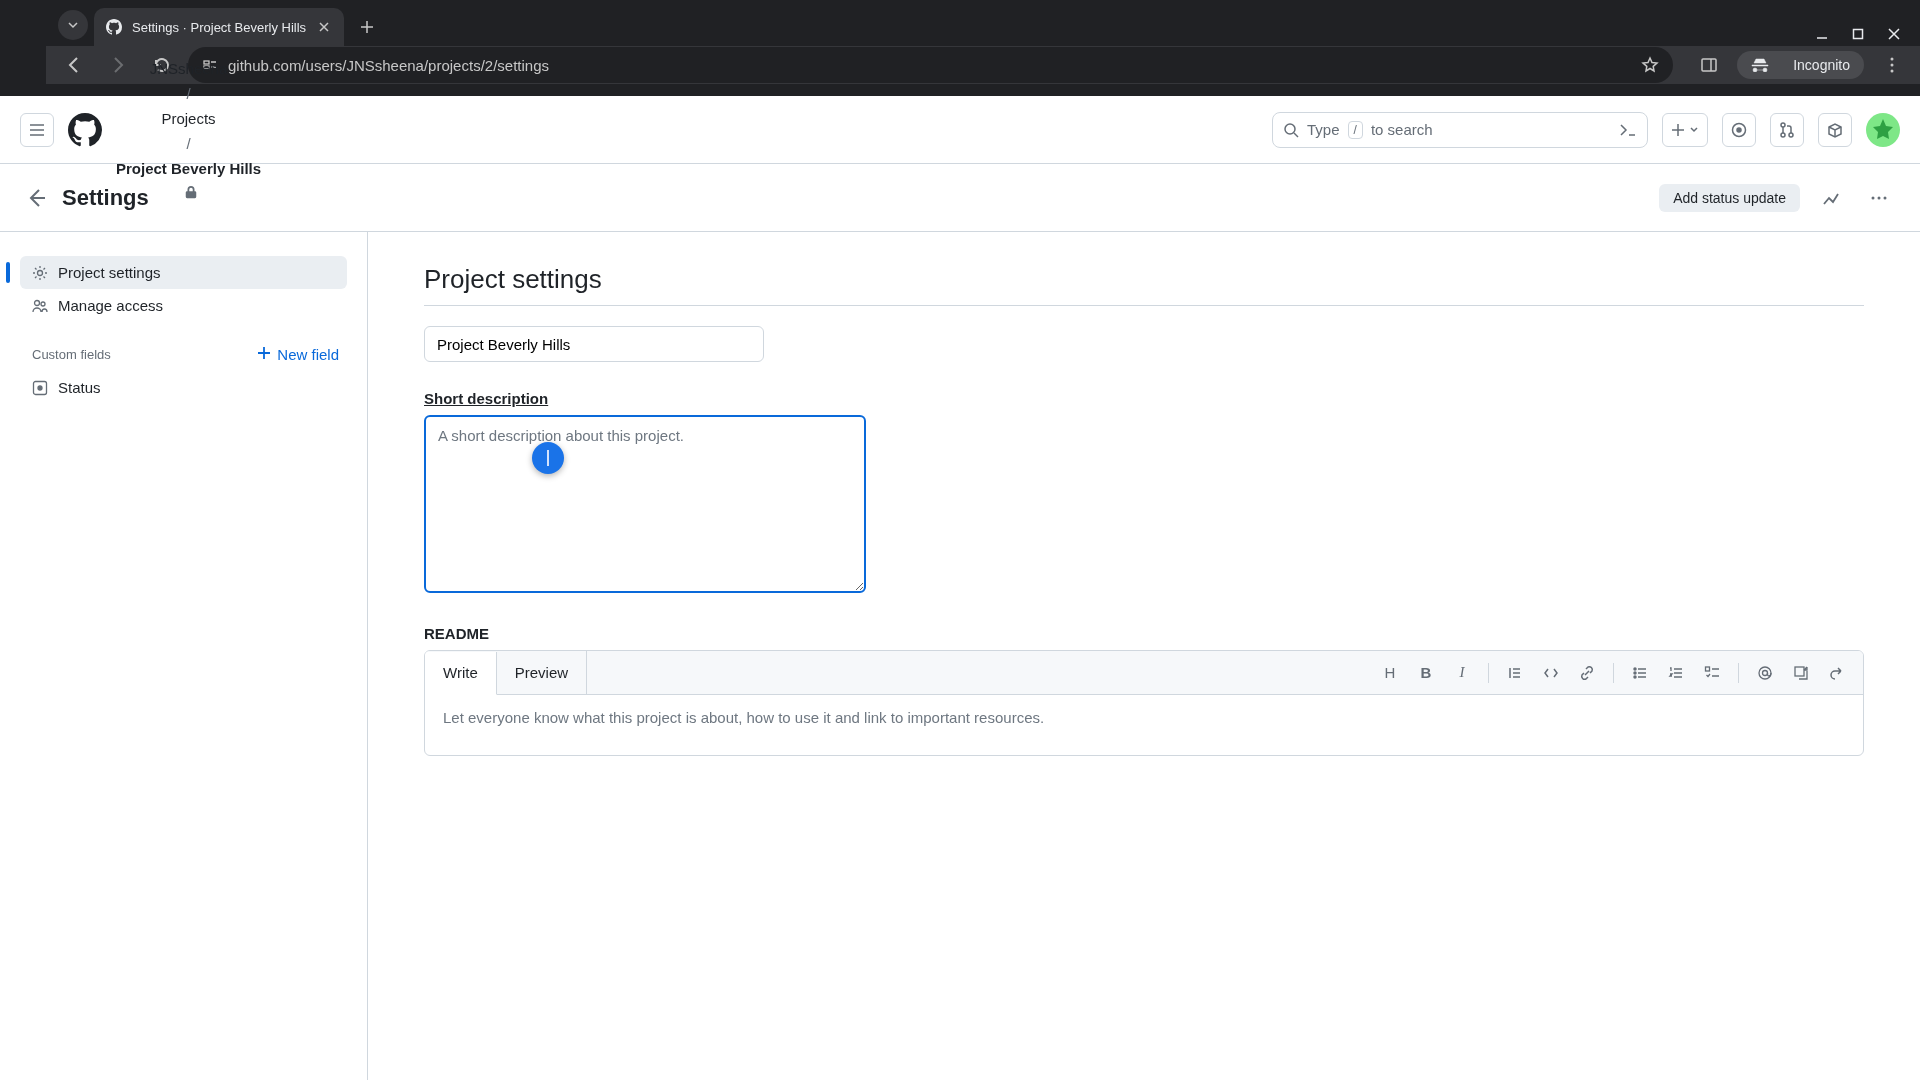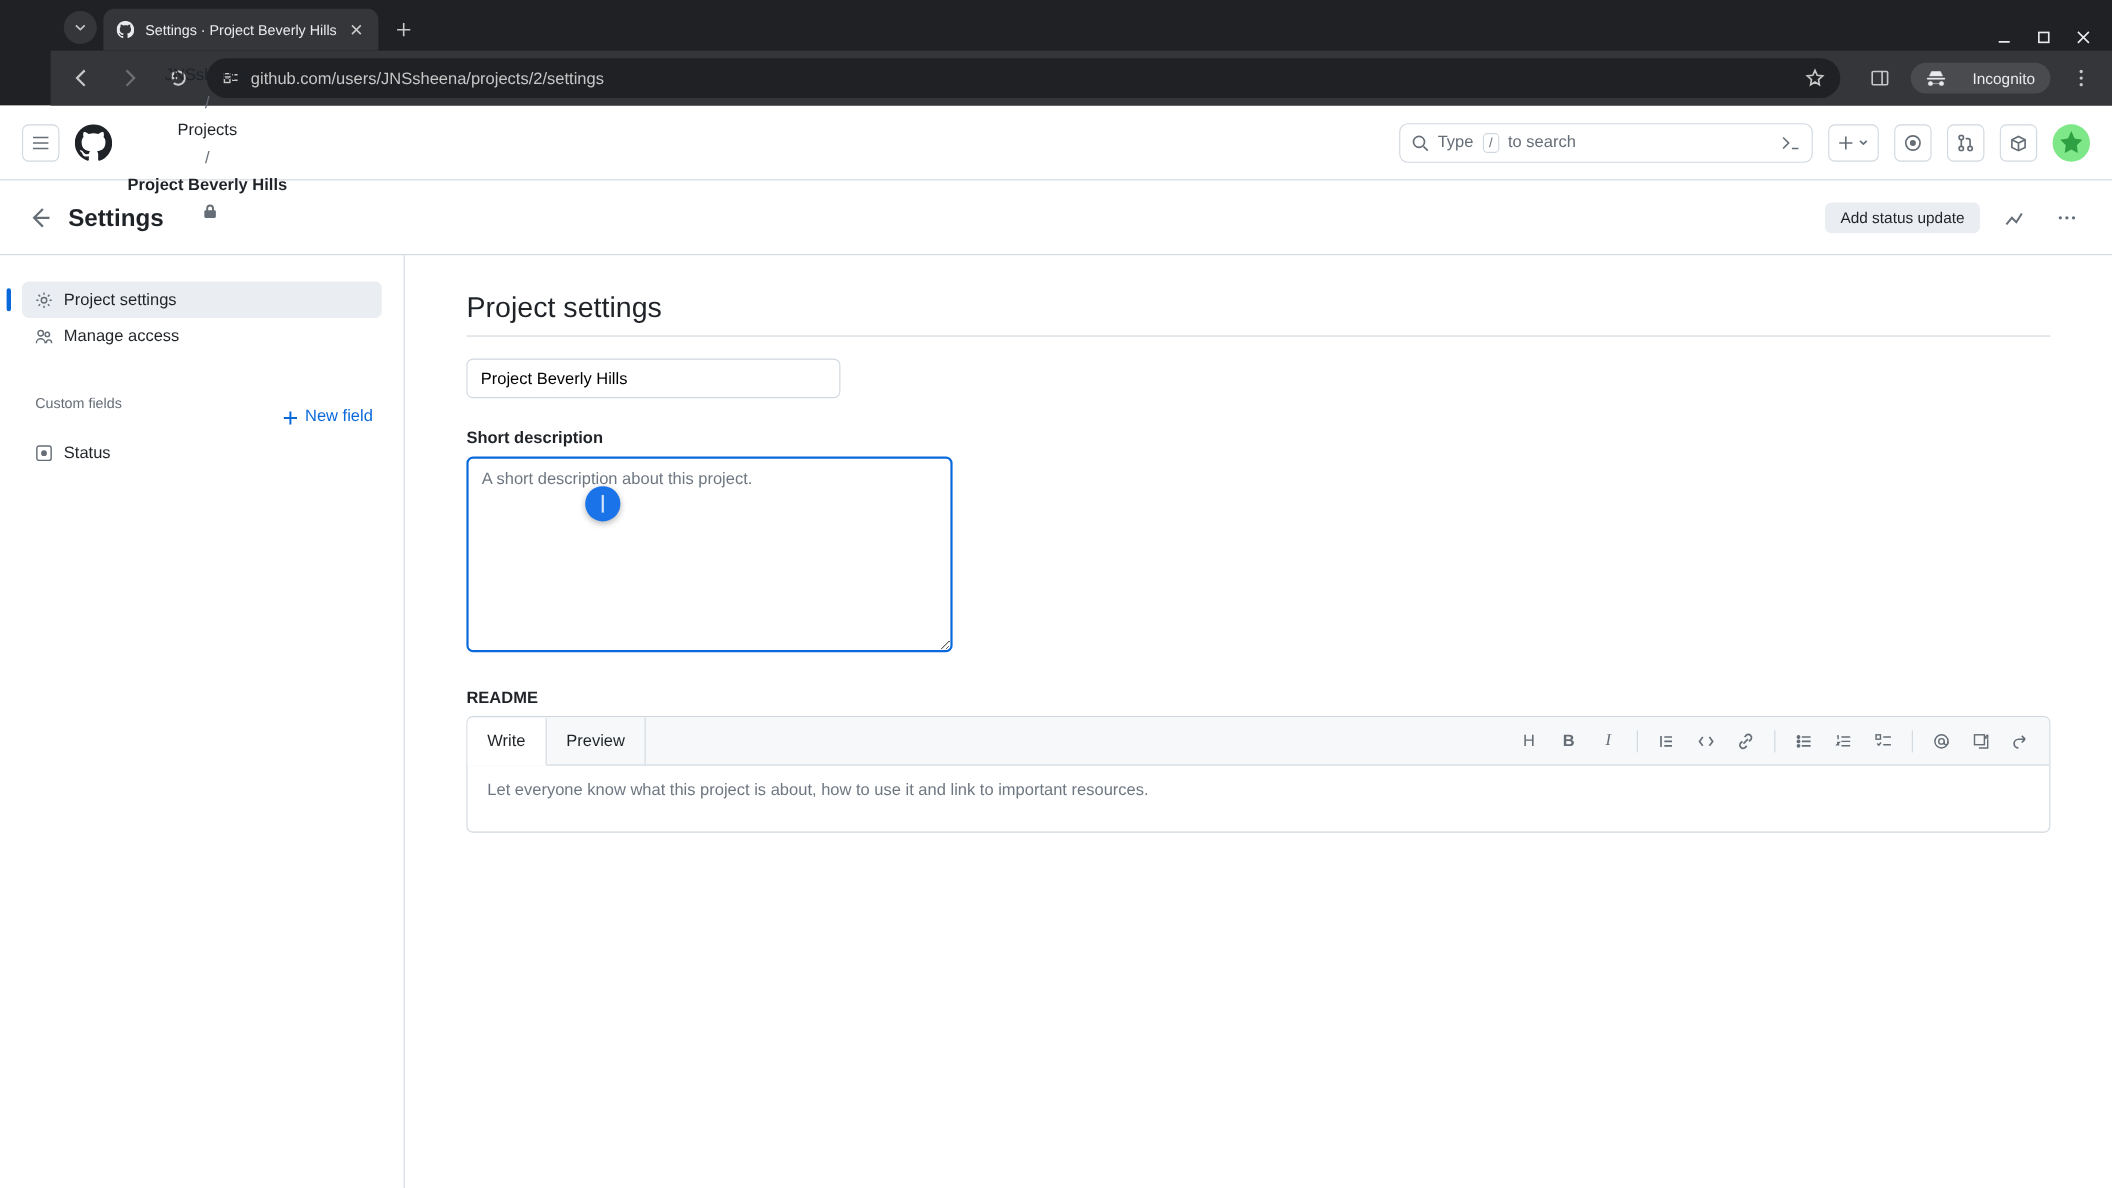--- a/index.html
+++ b/index.html
@@ -10,21 +10,21 @@
   .tab-bar { height: 46px; display: flex; align-items: flex-end; padding-left: 8px; }
   .tab-dropdown { width: 30px; height: 30px; border-radius: 50%; background: #35363a; display: flex; align-items: center; justify-content: center; margin: 0 6px 6px 4px; color: #c7c7c7; cursor: pointer; }
   .tab { background: #35363a; height: 38px; border-radius: 10px 10px 0 0; display: flex; align-items: center; padding: 0 12px; min-width: 240px; color: #e8eaed; font-size: 13px; gap: 10px; }
   .tab .favicon { width: 16px; height: 16px; }
   .tab .title { flex: 1; white-space: nowrap; overflow: hidden; }
   .tab .close { width: 16px; height: 16px; display: flex; align-items: center; justify-content: center; }
   .new-tab { width: 30px; height: 30px; display: flex; align-items: center; justify-content: center; color: #c7c7c7; margin: 0 0 4px 8px; cursor: pointer; }
   .window-controls { margin-left: auto; display: flex; gap: 24px; padding: 0 20px 6px 0; color: #e8eaed; }
   .window-controls span { cursor: pointer; font-size: 14px; }
 
-  .addr-bar { background: #35363a; height: 50px; display: flex; align-items: center; padding: 0 10px; gap: 8px; }
+  .addr-bar { background: #35363a; height: 38px; display: flex; align-items: center; padding: 0 10px; gap: 8px; }
   .nav-btn { width: 36px; height: 36px; display: flex; align-items: center; justify-content: center; color: #c7c7c7; border-radius: 50%; cursor: pointer; }
   .nav-btn.disabled { color: #6b6d70; }
   .url-box { flex: 1; background: #202124; border-radius: 20px; height: 36px; display: flex; align-items: center; padding: 0 14px; color: #c7c7c7; font-size: 15px; gap: 10px; }
   .addr-right { display: flex; align-items: center; gap: 10px; margin-left: 10px; }
   .incognito-badge { display: flex; align-items: center; gap: 24px; background: #4a4b4f; border-radius: 18px; padding: 6px 14px; color: #e8eaed; font-size: 14px; }
 
   
   .gh-header { height: 68px; border-bottom: 1px solid #d0d7de; display: flex; align-items: center; padding: 0 20px; gap: 14px; background: #fff; }
   .hamburger { width: 34px; height: 34px; border: 1px solid #d0d7de; border-radius: 6px; display: flex; align-items: center; justify-content: center; cursor: pointer; }
   .gh-logo { width: 34px; height: 34px; }
@@ -50,21 +50,21 @@
   .icon-btn { width: 34px; height: 34px; display: flex; align-items: center; justify-content: center; cursor: pointer; color: #656d76; border-radius: 6px; }
 
   
   .body-wrap { display: flex; height: calc(100vh - 96px - 68px - 68px); }
   .sidebar { width: 368px; border-right: 1px solid #d0d7de; padding: 24px 20px; }
   .sidebar-item { display: flex; align-items: center; gap: 10px; padding: 8px 12px; border-radius: 6px; font-size: 15px; cursor: pointer; position: relative; }
   .sidebar-item.active { background: #eaeef2; font-weight: 400; }
   .sidebar-item.active::before { content: ''; position: absolute; left: -14px; top: 6px; bottom: 6px; width: 4px; background: #0969da; border-radius: 2px; }
   .sidebar-section-hdr { display: flex; align-items: center; justify-content: space-between; margin: 24px 0 8px 12px; padding-right: 8px; }
   .sidebar-section-label { font-size: 13px; color: #656d76; }
-  .new-field-btn { display: flex; align-items: flex-end; gap: 6px; color: #0969da; font-size: 15px; cursor: pointer; margin-top: 24px; }
+  .new-field-btn { display: flex; align-items: flex-start; gap: 6px; color: #0969da; font-size: 15px; cursor: pointer; }
 
   .main { flex: 1; padding: 32px 56px; overflow-y: auto; }
   .main h1 { font-size: 26px; font-weight: 400; border-bottom: 1px solid #d0d7de; padding-bottom: 10px; margin-bottom: 20px; }
   .field-group { margin-bottom: 28px; }
   .field-label { font-size: 15px; font-weight: 600; margin-bottom: 8px; display: block; }
   .text-input { width: 340px; height: 36px; border: 1px solid #d0d7de; border-radius: 6px; padding: 0 12px; font-size: 15px; font-family: inherit; }
   .desc-textarea { width: 442px; height: 178px; border: 2px solid #0969da; border-radius: 6px; padding: 10px 12px; font-size: 15px; font-family: inherit; resize: both; outline: none; }
   .desc-textarea::placeholder { color: #6e7781; }
 
   .readme-box { border: 1px solid #d0d7de; border-radius: 6px; overflow: hidden; }
@@ -301,21 +301,21 @@
     </div>
   </div>
 
   <div class="main">
     <h1>Project settings</h1>
 
     <div class="field-group">
       <input class="text-input" value="Project Beverly Hills" style="">
     </div>
 
-    <div class="field-group" style="position:relative;">
+    <div class="field-group" style="position:relative;text-decoration:underline;">
       <label class="field-label">Short description</label>
       <textarea class="desc-textarea" placeholder="A short description about this project." style=""></textarea>
       <div class="cursor-indicator" style="left:108px; top:52px;"></div>
     </div>
 
     <div class="field-group">
       <label class="field-label">README</label>
       <div class="readme-box">
         <div class="readme-tabs">
           <div class="readme-tab active">Write</div>

